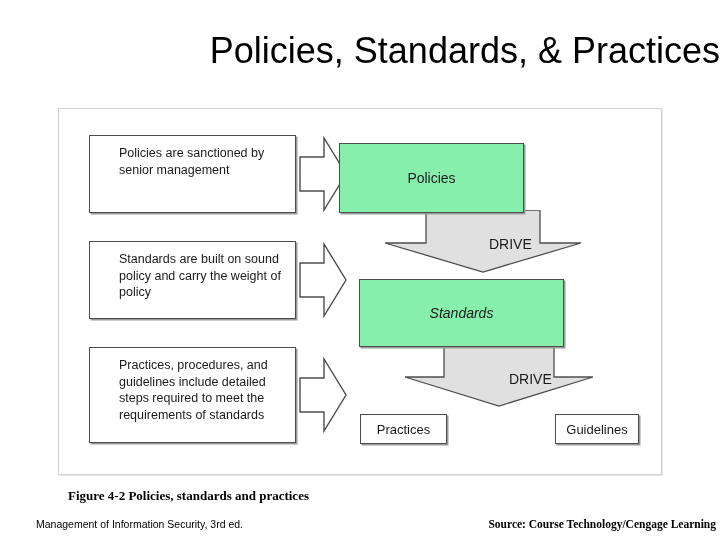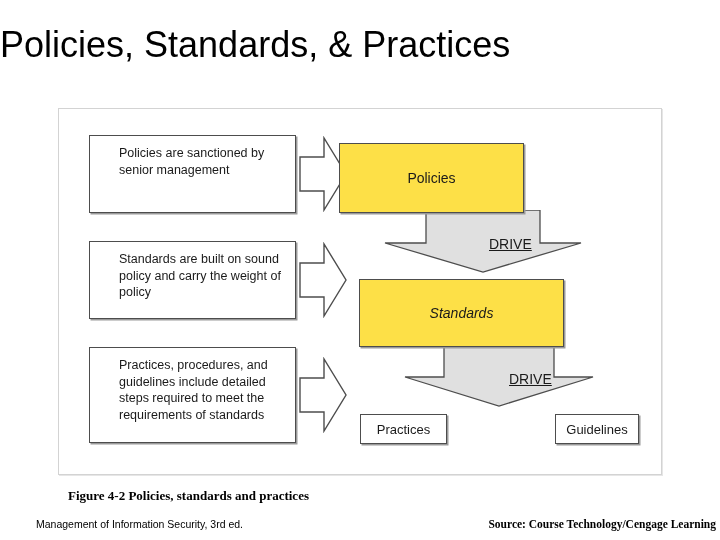--- a/index.html
+++ b/index.html
@@ -13,23 +13,23 @@
     position: relative;
     overflow: hidden;
     font-family: "Liberation Sans", sans-serif;
     color: #000000;
   }
 
   
   #slide-title {
     position: absolute;
     left: 0;
-    top: 24px;
+    top: 30px;
     width: 720px;
-    text-align: left;
+    text-align: right;
     font-family: "Liberation Sans", sans-serif;
     font-size: 36px;
     font-weight: 400;
     letter-spacing: 0px;
     color: #000000;
     white-space: nowrap;
   }
 
   
   #figure-frame {
@@ -75,21 +75,21 @@
     height: 76px;
   }
   #chevron-1 { left: 240px; top: 27px; }
   #chevron-2 { left: 240px; top: 133px; }
   #chevron-3 { left: 240px; top: 248px; }
 
   
   .node-box {
     position: absolute;
     box-sizing: border-box;
-    background: #fde047;
+    background: #86efac;
     border: 1px solid #4d4d4d;
     box-shadow: 1.5px 1.5px 0 #9a9a9a;
     display: flex;
     align-items: center;
     justify-content: center;
     font-family: "Liberation Sans", sans-serif;
     font-size: 14px;
     color: #1a1a1a;
   }
   #node-policies  { left: 280px; top: 34px;  width: 185px; height: 70px; }
@@ -118,21 +118,20 @@
   }
   #drive-1 { left: 325px; top: 101px; width: 198px; height: 63px; }
   #drive-2 { left: 345px; top: 236px; width: 190px; height: 62px; }
 
   .drive-label {
     position: absolute;
     font-family: "Liberation Sans", sans-serif;
     font-size: 14px;
     color: #1a1a1a;
     white-space: nowrap;
-    text-decoration: underline;
   }
   #drive-label-1 { left: 430px; top: 127px; }
   #drive-label-2 { left: 450px; top: 262px; }
 
   
   #figure-caption {
     position: absolute;
     left: 68px;
     top: 488px;
     font-family: "Liberation Serif", serif;

